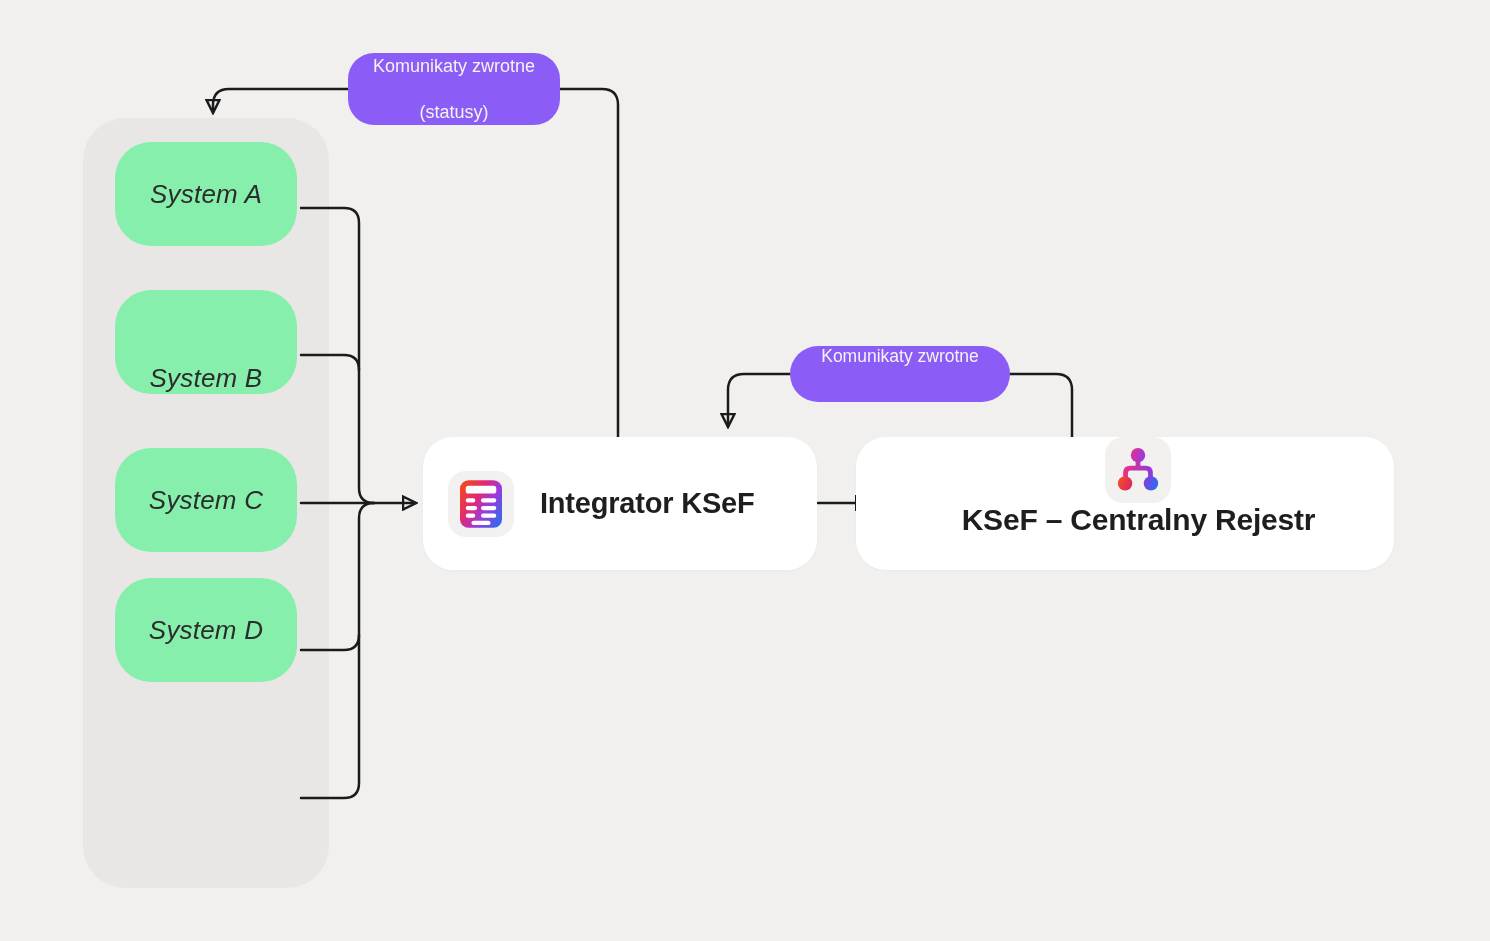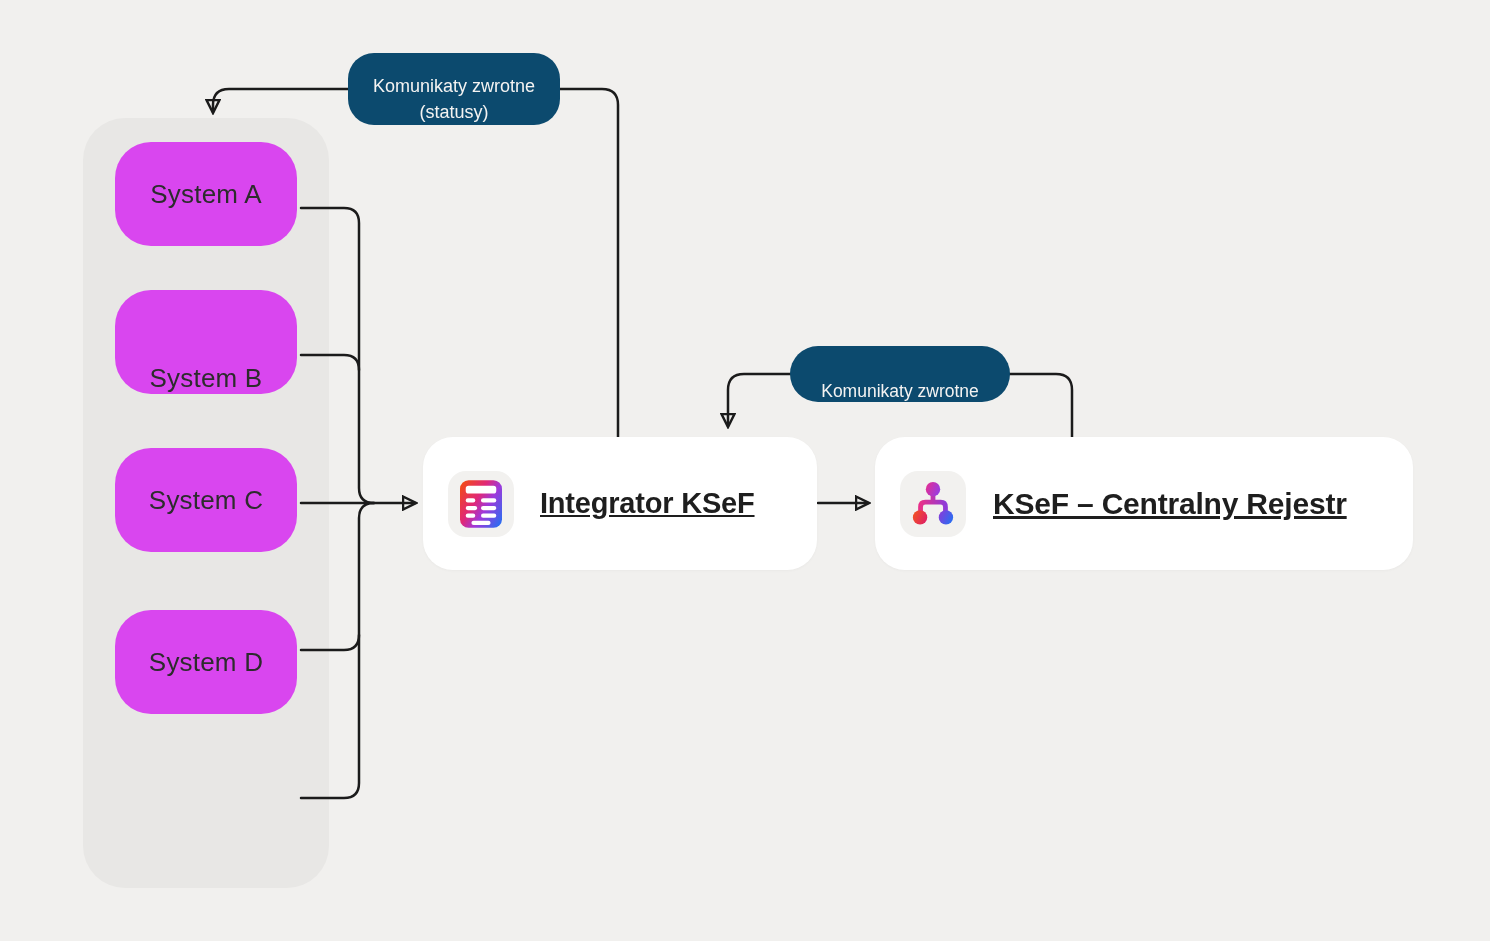--- a/index.html
+++ b/index.html
@@ -21,37 +21,38 @@
     left: 83px; top: 118px;
     width: 246px; height: 770px;
     background: #E8E7E5;
     border-radius: 42px;
     z-index: 1;
   }
   .system-card {
     position: absolute;
     left: 115px;
     width: 182px; height: 104px;
-    background: #d946ef;
+    background: #86efac;
     border-radius: 36px;
     display: flex;
     align-items: center;
     justify-content: center;
     z-index: 2;
+    font-style: italic;
   }
   .system-card span {
     font-size: 26px;
     font-weight: 400;
     color: #2C2C2C;
     letter-spacing: 0.2px;
   }
   .sys-0 { top: 142px; }
   .sys-1 { top: 290px; align-items: flex-end; }
   .sys-2 { top: 448px; }
-  .sys-3 { top: 610px; }
+  .sys-3 { top: 578px; }
   .sys-4 { top: 734px; }
 
   
   .wires {
     position: absolute;
     left: 0; top: 0;
     width: 1490px; height: 941px;
     z-index: 3;
     pointer-events: none;
   }
@@ -68,49 +69,48 @@
     top: 437px;
     height: 133px;
     background: #FFFFFF;
     border-radius: 30px;
     display: flex;
     align-items: center;
     box-shadow: 0 1px 3px rgba(0,0,0,0.03);
     z-index: 4;
   }
   .node-integrator { left: 423px; width: 394px; }
-  .node-registry   { left: 875px; width: 538px; }
+  .node-registry   { left: 856px; width: 538px; flex-direction: column; }
   .icon-box {
     width: 66px; height: 66px;
     margin-left: 25px;
     background: #F2F1EF;
     border-radius: 18px;
     display: flex;
     align-items: center;
     justify-content: center;
     flex: 0 0 auto;
   }
   .node-title {
     font-weight: 700;
     color: #1E1E1E;
     letter-spacing: -0.2px;
-    text-decoration: underline;
   }
   .node-integrator .node-title { font-size: 29px; margin-left: 26px; }
   .node-registry   .node-title { font-size: 30px; margin-left: 27px; }
 
   
   .callout {
     position: absolute;
-    background: #0c4a6e;
+    background: #8b5cf6;
     color: #F4F3F2;
     display: flex;
     flex-direction: column;
     align-items: center;
-    justify-content: flex-end;
+    justify-content: space-between;
     text-align: center;
     z-index: 5;
   }
   .callout-statuses {
     left: 348px; top: 53px;
     width: 212px; height: 72px;
     border-radius: 26px;
     font-size: 18px;
     line-height: 26px;
   }

